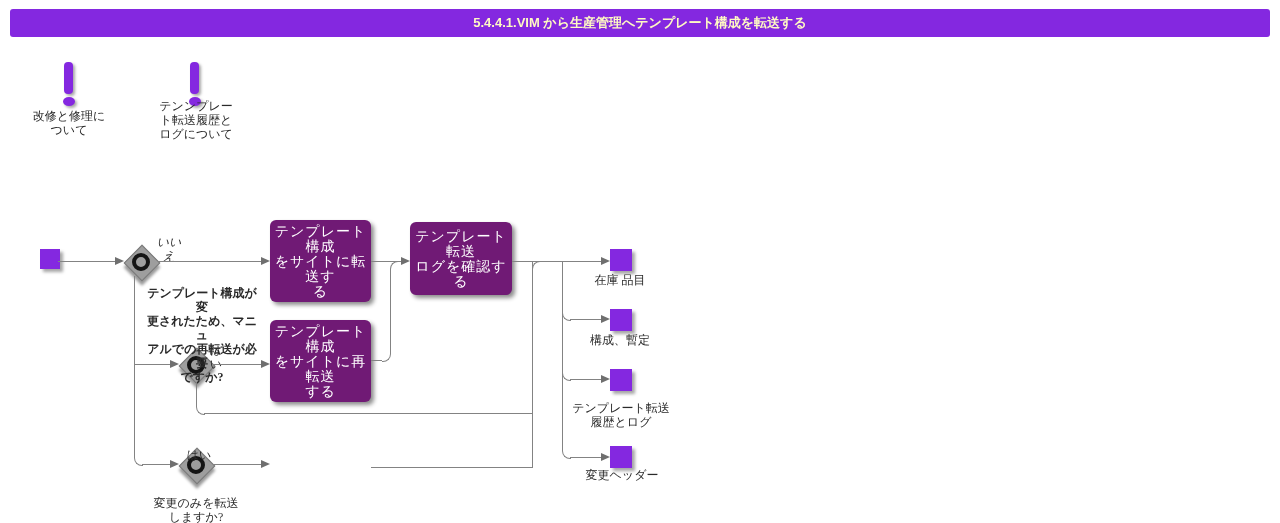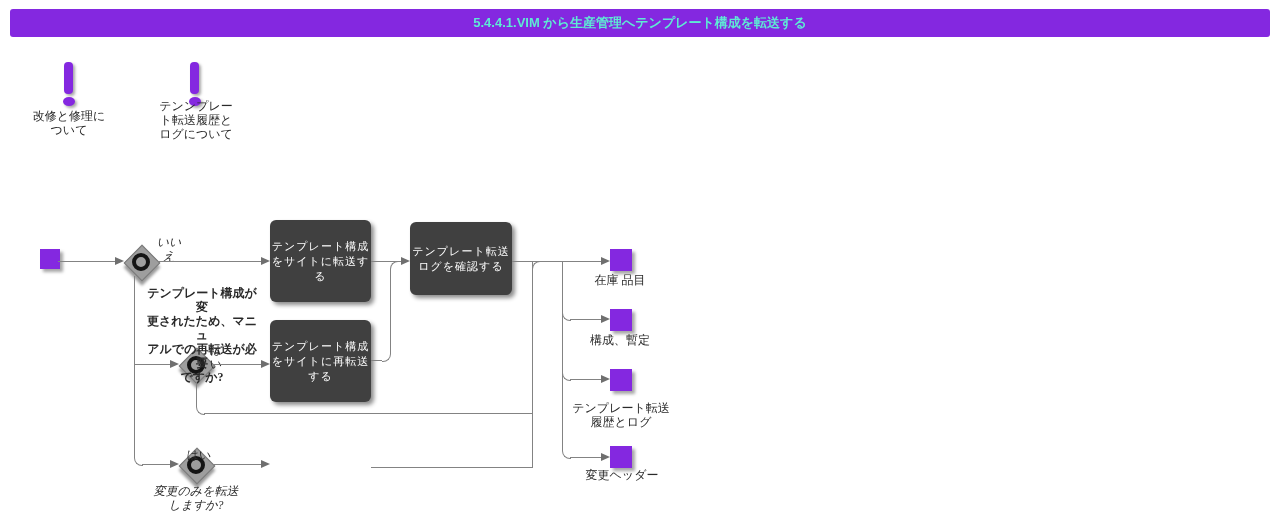--- a/index.html
+++ b/index.html
@@ -6,30 +6,30 @@
   .canvas{
     position:relative;width:1280px;height:523px;background:#ffffff;overflow:hidden;
     font-family:"Liberation Serif","DejaVu Serif",serif;color:#2a2a2a;
   }
   .lbl{position:absolute;font-size:12px;line-height:14px;text-align:center;white-space:pre-line;color:#2a2a2a;}
   
   .titlebar{
     position:absolute;left:10px;top:9px;width:1260px;height:28px;border-radius:3px;
     background:#8428e0;display:flex;align-items:center;justify-content:center;
   }
-  .titlebar span{font-size:13px;font-weight:bold;color:#5eead4;font-family:"Liberation Sans","DejaVu Sans",sans-serif;}
+  .titlebar span{font-size:13px;font-weight:bold;color:#fef9c3;font-family:"Liberation Sans","DejaVu Sans",sans-serif;}
   
   .excl-bar{position:absolute;width:9px;height:32px;border-radius:4px;background:#8428e0;box-shadow:2px 2px 3px rgba(0,0,0,0.35);}
   .excl-dot{position:absolute;width:12px;height:9px;border-radius:50%;background:#8428e0;box-shadow:2px 2px 3px rgba(0,0,0,0.35);}
   
   .sq{position:absolute;background:#8428e0;box-shadow:3px 3px 3px rgba(0,0,0,0.35);}
   .proc{
-    position:absolute;background:#404040;border-radius:6px;box-shadow:3px 3px 4px rgba(0,0,0,0.45);
+    position:absolute;background:#701a75;border-radius:6px;box-shadow:3px 3px 4px rgba(0,0,0,0.45);
     display:flex;align-items:center;justify-content:center;text-align:center;
-    color:#ffffff;font-size:11px;line-height:15px;letter-spacing:1px;white-space:pre-line;
+    color:#ffffff;font-size:14px;line-height:15px;letter-spacing:1px;white-space:pre-line;
   }
   .decision{position:absolute;width:34px;height:34px;}
   .decision .dia{
     position:absolute;left:5px;top:5px;width:24px;height:24px;background:#9e9e9e;
     transform:rotate(45deg);box-shadow:3px 3px 3px rgba(0,0,0,0.4);border:1px solid #7a7a7a;
   }
   .decision .ring{
     position:absolute;left:8px;top:8px;width:10px;height:10px;border:4px solid #141414;border-radius:50%;
   }
   
@@ -86,21 +86,21 @@
 更されたため、マニュ
 アルでの再転送が必要
 ですか?</div>
   <div class="lbl" style="left:201px;top:343px;width:30px;">は
 い</div>
 
   <div class="decision" style="left:179px;top:448px;">
     <div class="dia"></div>
     <div class="ring"></div>
   </div>
-  <div class="lbl" style="left:144px;top:484px;width:104px;font-style:italic;">変更のみを転送
+  <div class="lbl" style="left:144px;top:496px;width:104px;">変更のみを転送
 しますか?</div>
   <div class="lbl" style="left:179px;top:448px;width:40px;">はい</div>
 
   <div class="proc" style="left:270px;top:220px;width:101px;height:82px;">
     <span>テンプレート構成
 をサイトに転送す
 る</span>
   </div>
   <div class="proc" style="left:410px;top:222px;width:102px;height:73px;">
     <span>テンプレート転送

